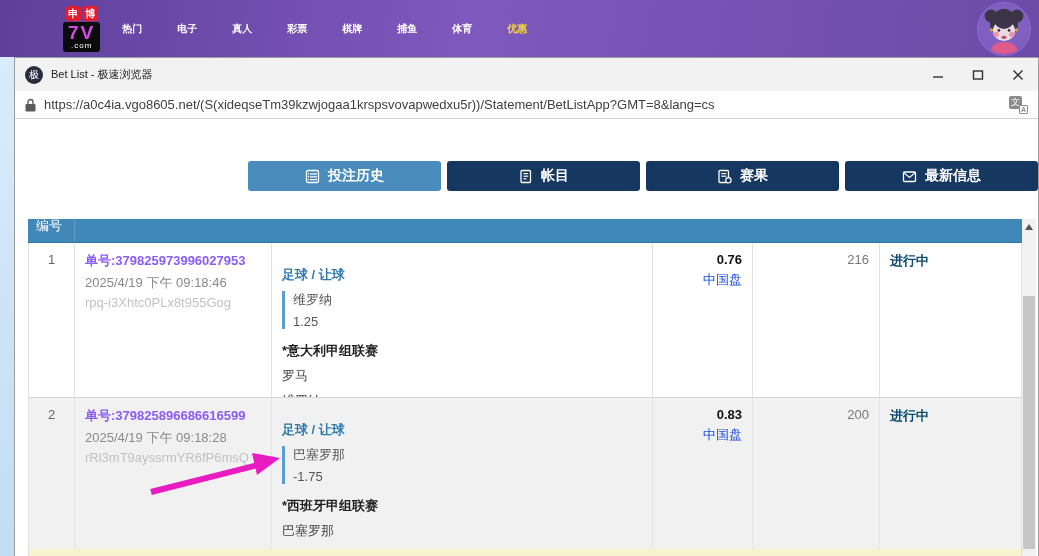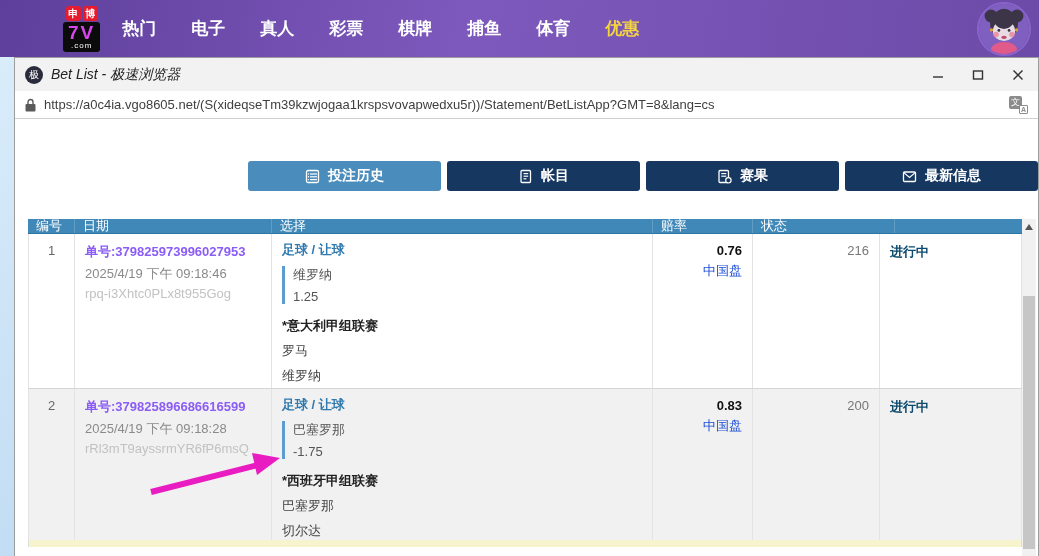--- a/index.html
+++ b/index.html
@@ -12,32 +12,32 @@
     background:linear-gradient(100deg,#5e3f9b 0%,#7e59bd 45%,#6c4ba8 100%);
     display:flex; align-items:center; }
   .logo { display:flex; flex-direction:column; align-items:center; margin-left:63px; cursor:pointer; }
   .logo-badges { display:flex; gap:2px; margin-bottom:1px; }
   .logo-badge { width:15px; height:15px; background:#e61b2e; border-radius:3px; color:#fff;
     font-size:10px; line-height:15px; text-align:center; font-weight:bold; }
   .logo-black { background:#0b0b0b; border-radius:3px; padding:1px 5px 2px; text-align:center; }
   .logo-main { color:#d946ef; font-weight:bold; font-size:19px; line-height:19px; letter-spacing:2px; }
   .logo-suffix { color:#fff; font-size:8px; line-height:8px; letter-spacing:1px; }
   .topnav { display:flex; margin-left:22px; }
-  .topnav a { color:#fff; font-size:17px; font-weight:bold; text-decoration:none; margin-right:35px; cursor:pointer; }
+  .topnav a { color:#fff; font-size:10px; font-weight:bold; text-decoration:none; margin-right:35px; cursor:pointer; }
   .topnav a.hl { color:#f5d53f; }
   .avatar { margin-left:auto; margin-right:8px; width:54px; height:54px; border-radius:50%;
     overflow:hidden; border:2px solid rgba(150,110,220,.7); cursor:pointer; flex-shrink:0; }
 
   
   .bwindow { position:absolute; left:14px; top:57px; width:1025px; height:499px;
     background:#fff; border:1px solid #9c9c9c; }
   .titlebar { height:33px; background:#f3f2f2; display:flex; align-items:center; padding-left:10px; }
   .app-icon { width:18px; height:18px; border-radius:50%; background:#2b2b3e; color:#fff;
     font-size:10px; line-height:18px; text-align:center; flex-shrink:0; }
-  .wtitle { font-size:14px; color:#222; margin-left:8px;font-style:italic; }
+  .wtitle { font-size:11px; color:#222; margin-left:8px; }
   .win-controls { margin-left:auto; display:flex; height:100%; }
   .win-btn { width:40px; height:100%; display:flex; align-items:center; justify-content:center; cursor:pointer; }
   .urlbar { height:28px; background:#fff; border-bottom:1px solid #d0d0d0; display:flex;
     align-items:center; padding:0 10px; }
   .url-text { font-size:13px; color:#3f3f3f; margin-left:8px; white-space:nowrap; overflow:hidden; flex:1; }
   .tr-icon { position:relative; width:19px; height:18px; flex-shrink:0; cursor:pointer; }
   .tr-main { position:absolute; left:0; top:0; width:13px; height:13px; background:#8b8b8b;
     border-radius:2px; color:#fff; font-size:9px; line-height:13px; text-align:center; }
   .tr-sub { position:absolute; right:0; bottom:0; width:9px; height:9px; background:#fff;
     border:1px solid #8b8b8b; border-radius:1px; color:#8b8b8b; font-size:7px; line-height:7px;
@@ -46,36 +46,36 @@
   
   .content { position:relative; width:1023px; height:438px; background:#fff; overflow:hidden; }
   .tabs { position:absolute; left:233px; top:42px; right:0; height:30px; display:flex; gap:6px; }
   .tab { flex:1; background:#16375f; border-radius:3px; color:#fff; display:flex;
     align-items:center; justify-content:center; gap:8px; font-size:14px; font-weight:bold; cursor:pointer; }
   .tab.active { background:#4a8cbb; }
 
   
   .bet-table { position:absolute; left:13px; top:100px; width:994px; }
   .c0{width:47px;} .c1{width:197px;} .c2{width:381px;} .c3{width:100px;} .c4{width:127px;} .c5{width:142px;}
-  .thead { display:flex; height:15px; background:#4088b8; overflow:hidden; border-bottom:1px solid #2e75a5; }
+  .thead { display:flex; height:24px; background:#4088b8; overflow:hidden; border-bottom:1px solid #2e75a5;flex-direction:column; }
   .th { color:#fff; font-size:13px; padding:0 8px; border-right:1px solid rgba(255,255,255,.18); }
   .th > span { display:block; line-height:25px; transform:translateY(-6px); }
   .th.tr-al { text-align:left; }
   .trow { display:flex; }
   .trow.r1 { height:155px; background:#fff; border-bottom:1px solid #d5d5d5; }
   .trow.r2 { height:151px; background:#f1f1f1; }
   .td { border-right:1px solid #e3e3e3; overflow:hidden; font-size:13px; }
   .td:first-child { border-left:1px solid #e3e3e3; }
   .td-no { text-align:center; color:#666; padding-top:9px; }
   .td-date { padding:9px 10px; }
   .bet-id { font-weight:bold; color:#8b5cf6; }
   .bet-time { color:#8a8a8a; margin-top:4px; }
   .bet-ref { color:#c2c2c2; margin-top:3px; }
   .td-sel { padding:7px 10px; }
-  .market { color:#2f79ae; font-weight:bold; cursor:pointer; }
+  .market { color:#2f79ae; font-weight:bold; cursor:pointer;margin-top:16px; }
   .sel-block { border-left:3px solid #5c9cd0; padding-left:8px; margin-top:7px; color:#555; }
   .sel-line { margin-top:5px; }
   .league { font-weight:bold; color:#222; margin-top:13px; }
   .team { color:#444; margin-top:7px; }
   .td-odds { padding:9px 10px; text-align:right; }
   .odds-v { font-weight:bold; color:#111; }
   .odds-t { color:#1d4ed8; margin-top:4px; }
   .td-amt { padding:9px 10px; text-align:right; color:#777; }
   .td-status { padding:9px 10px; font-weight:bold; color:#0c4a6e; }
   .yellow-strip { height:7px; background:#f6f3cd; border-left:1px solid #ddd; border-right:1px solid #ddd; }

